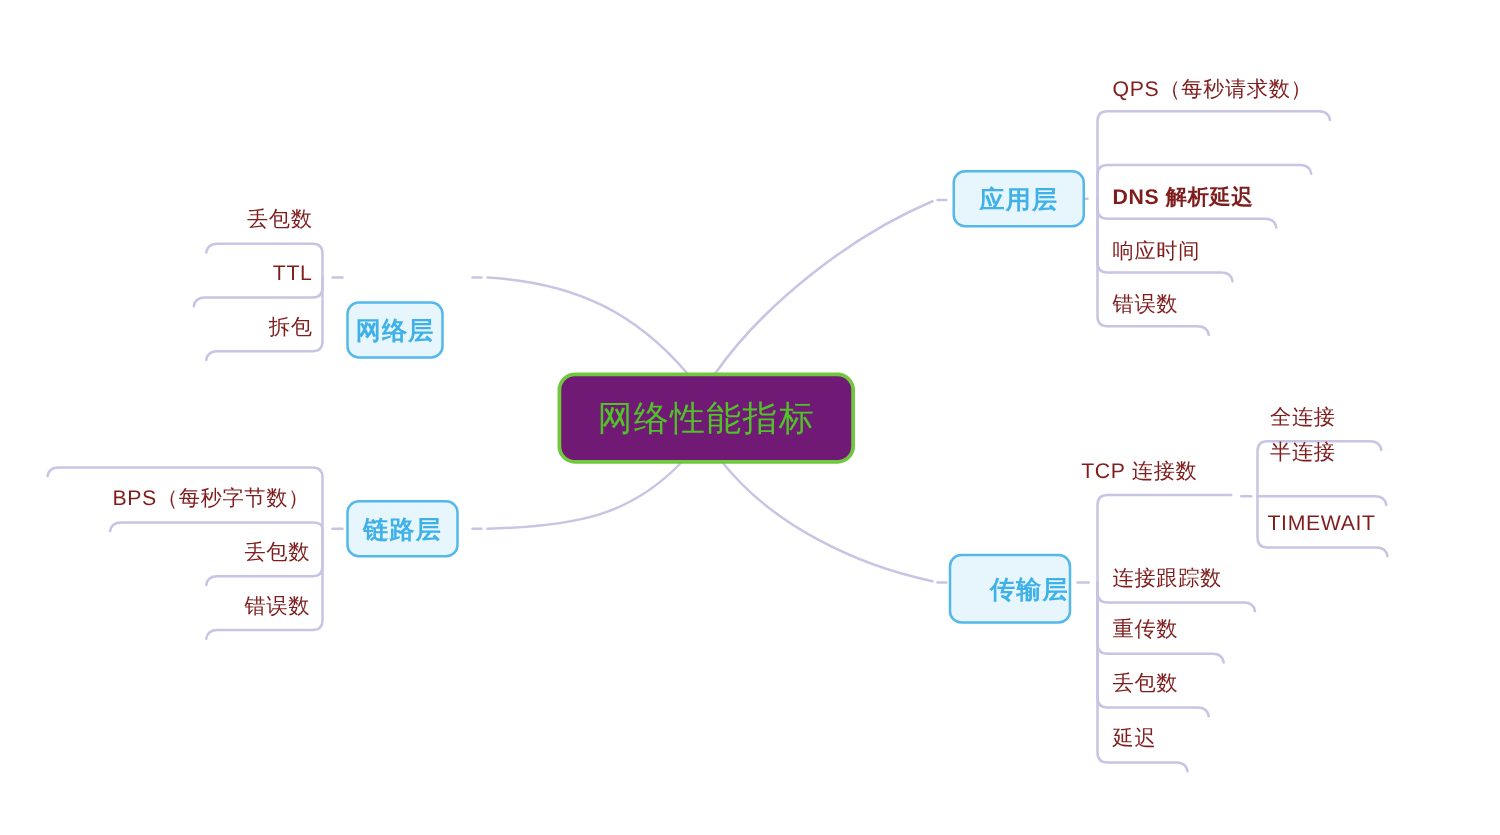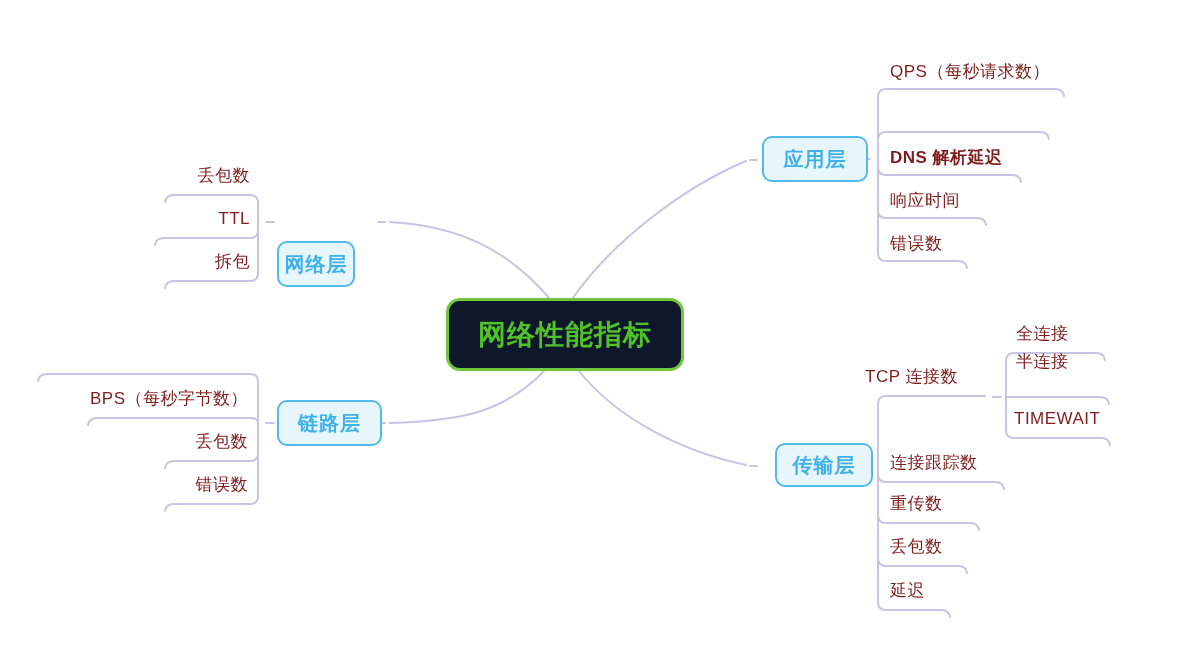--- a/index.html
+++ b/index.html
@@ -7,22 +7,22 @@
     position:relative;width:1200px;height:668px;background:#ffffff;overflow:hidden;
     font-family:"Liberation Sans","DejaVu Sans",sans-serif;
   }
   .wires{position:absolute;left:0;top:0;width:1200px;height:668px;}
   .wires path, .wires line{fill:none;stroke:#c7c4e4;stroke-width:2;stroke-linecap:round;}
   .node{
     position:absolute;display:flex;align-items:center;justify-content:center;
     box-sizing:border-box;border-radius:10px;cursor:pointer;
   }
   .node.central{
-    border:3px solid #70c83e;background:#0f172a;color:#50c228;
-    font-size:28px;font-weight:bold;letter-spacing:1px;border-radius:14px;
+    border:3px solid #70c83e;background:#701a75;color:#50c228;
+    font-size:28px;font-weight:normal;letter-spacing:1px;border-radius:14px;
   }
   .node.branch{
     border:2px solid #54b8ea;background:#e7f5fd;color:#3eb1e8;
     font-size:20px;font-weight:bold;letter-spacing:1px;
   }
   .topic{
     position:absolute;height:26px;line-height:26px;font-size:17px;color:#7f1d1d;
     letter-spacing:0.5px;white-space:nowrap;cursor:pointer;
   }
   .topic.right{text-align:left;}
@@ -79,24 +79,24 @@
   <div class="node central" style="left:446px;top:298px;width:238px;height:73px;">
     <span>网络性能指标</span>
   </div>
 
   <div class="node branch" style="left:762px;top:136px;width:106px;height:46px;">
     <span>应用层</span>
   </div>
   <div class="node branch" style="left:277px;top:199px;width:78px;height:46px;margin-top:42px;">
     <span>网络层</span>
   </div>
-  <div class="node branch" style="left:277px;top:400px;width:105px;height:46px;">
+  <div class="node branch" style="left:277px;top:400px;width:90px;height:46px;">
     <span>链路层</span>
   </div>
-  <div class="node branch" style="left:775px;top:443px;width:98px;height:44px;">
+  <div class="node branch" style="left:759px;top:443px;width:98px;height:56px;justify-content:flex-end;">
     <span>传输层</span>
   </div>
 
   <div class="topic right" style="left:890px;top:59px;">QPS（每秒请求数）</div>
   <div class="topic right" style="left:890px;top:145px;font-weight:bold;">DNS 解析延迟</div>
   <div class="topic right" style="left:890px;top:188px;">响应时间</div>
   <div class="topic right" style="left:890px;top:231px;">错误数</div>
 
   <div class="topic left" style="right:950px;top:163px;">丢包数</div>
   <div class="topic left" style="right:950px;top:206px;">TTL</div>

